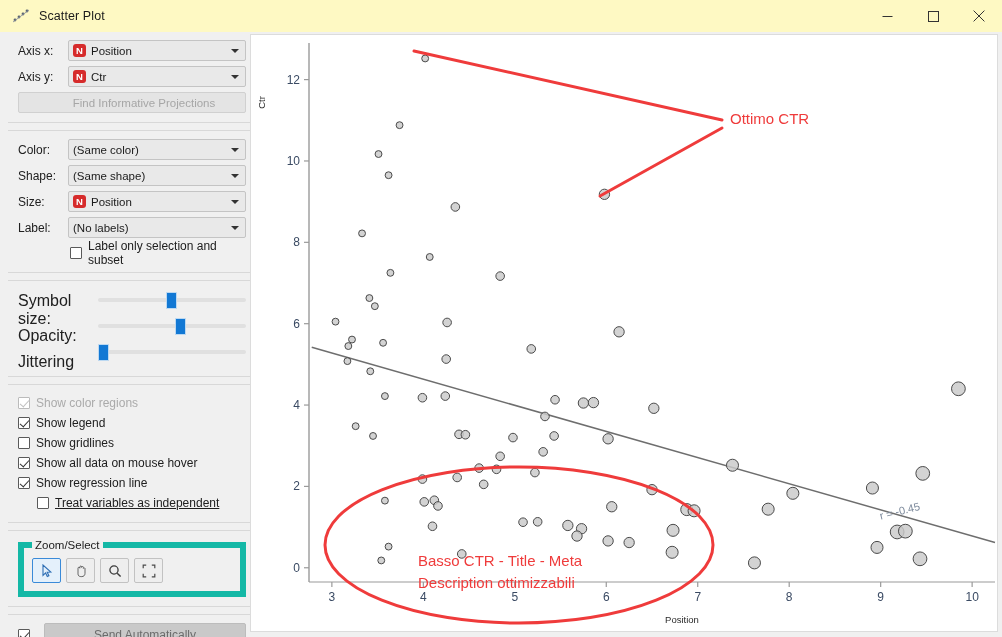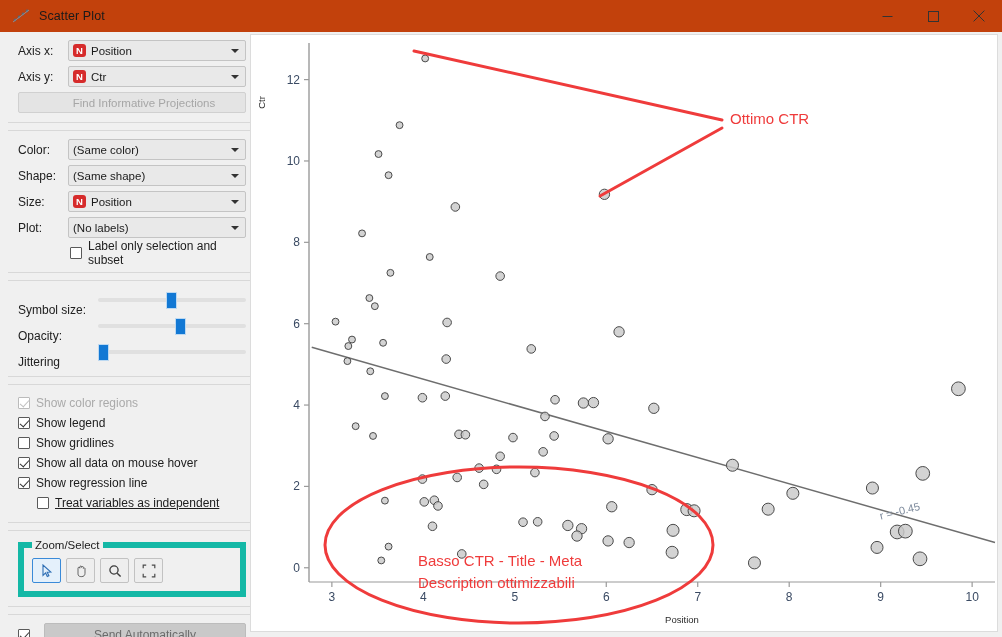--- a/index.html
+++ b/index.html
@@ -13,21 +13,21 @@
   #app {
     position: relative;
     width: 1002px; height: 637px;
     background: #f0f0f0;
   }
 
   
   .titlebar {
     position: absolute; left: 0; top: 0;
     width: 1002px; height: 32px;
-    background: #c2410c;
+    background: #fef9c3;
     display: flex; align-items: center;
   }
   .title-icon {
     margin-left: 12px; width: 18px; height: 16px;
     position: relative; flex: none;
   }
   .title-text {
     margin-left: 9px;
     font-size: 12.5px; color: #1a1a1a;
     letter-spacing: 0.1px;
@@ -122,21 +122,21 @@
     border: solid #333; border-width: 0 1.6px 1.6px 0;
     transform: rotate(42deg);
   }
   .cbrow.dis .cbox.checked::after { border-color: #c0c0c0; }
   .cbrow.center-label { padding-left: 52px; }
 
   .sliderrow {
     display: flex; align-items: center;
     height: 22px; margin-bottom: 4px;
   }
-  .sliderrow .row-label { width: 80px; font-size: 12px; margin-top: 19px; }
+  .sliderrow .row-label { width: 80px; font-size: 16px; margin-top: 19px; }
   .track {
     position: relative; flex: 1; height: 20px;
   }
   .track .bar {
     position: absolute; left: 0; right: 0; top: 8px;
     height: 4px; background: #e0e0e0; border-radius: 2px;
   }
   .track .knob {
     position: absolute; top: 2px;
     width: 11px; height: 17px;
@@ -264,21 +264,21 @@
       </div>
       <div class="row">
         <span class="row-label">Size:</span>
         <div class="combo">
           <span class="nbadge">N</span>
           <span>Position</span>
           <span class="arrow"></span>
         </div>
       </div>
       <div class="row">
-        <span class="row-label">Plot:</span>
+        <span class="row-label">Label:</span>
         <div class="combo">
           <span>(No labels)</span>
           <span class="arrow"></span>
         </div>
       </div>
       <div class="cbrow center-label" style="margin-top:4px;">
         <span class="cbox"></span>
         <span>Label only selection and subset</span>
       </div>
     </div>

